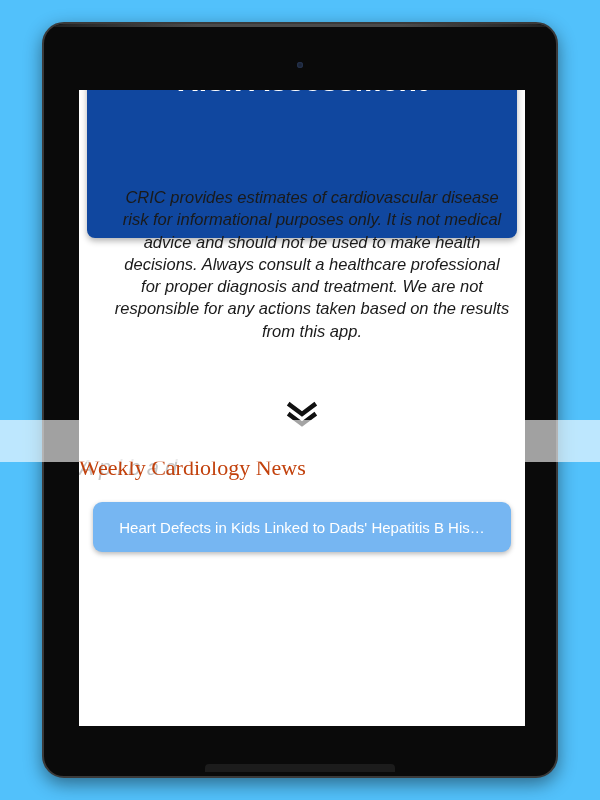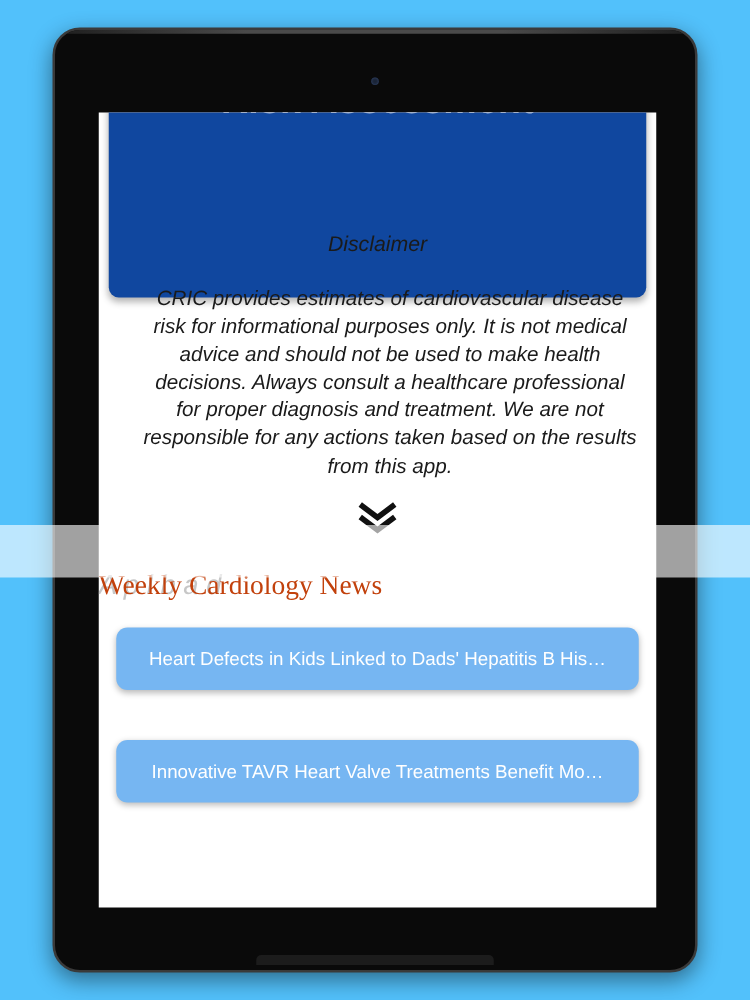--- a/index.html
+++ b/index.html
@@ -176,21 +176,20 @@
   <div id="device-top-line"></div>
   <div id="camera"></div>
 
   <div id="screen">
 
     <div id="app-header">
       <div id="app-title">Risk Assessment</div>
     </div>
 
     <div id="disclaimer-block">
-      <div id="disclaimer-title">Disclaimer</div>
       <div id="disclaimer-text">CRIC provides estimates of cardiovascular disease risk for informational purposes only. It is not medical advice and should not be used to make health decisions. Always consult a healthcare professional for proper diagnosis and treatment. We are not responsible for any actions taken based on the results from this app.</div>
     </div>
 
     <div id="scroll-chevron">
       <svg width="34" height="30" viewBox="0 0 34 30">
         <path d="M5 5 L17 14 L29 5" fill="none" stroke="#111111" stroke-width="4.5" stroke-linecap="square" stroke-linejoin="miter"></path>
         <path d="M5 15 L17 24 L29 15" fill="none" stroke="#111111" stroke-width="4.5" stroke-linecap="square" stroke-linejoin="miter"></path>
       </svg>
     </div>
 
@@ -199,23 +198,20 @@
       <div id="news-heading">Weekly Cardiology News</div>
     </div>
 
     <div id="news-list">
 
       <div class="news-card">
         <span class="news-card-title">Heart Defects in Kids Linked to Dads' Hepatitis B His…</span>
       </div>
 
 
-      <div class="news-card">
-        <span class="news-card-title">Innovative TAVR Heart Valve Treatments Benefit Mo…</span>
-      </div>
 
     </div>
 
   </div>
 
   <div id="speaker-bar"></div>
 </div>
 
 <div id="overlay-band"></div>
 

